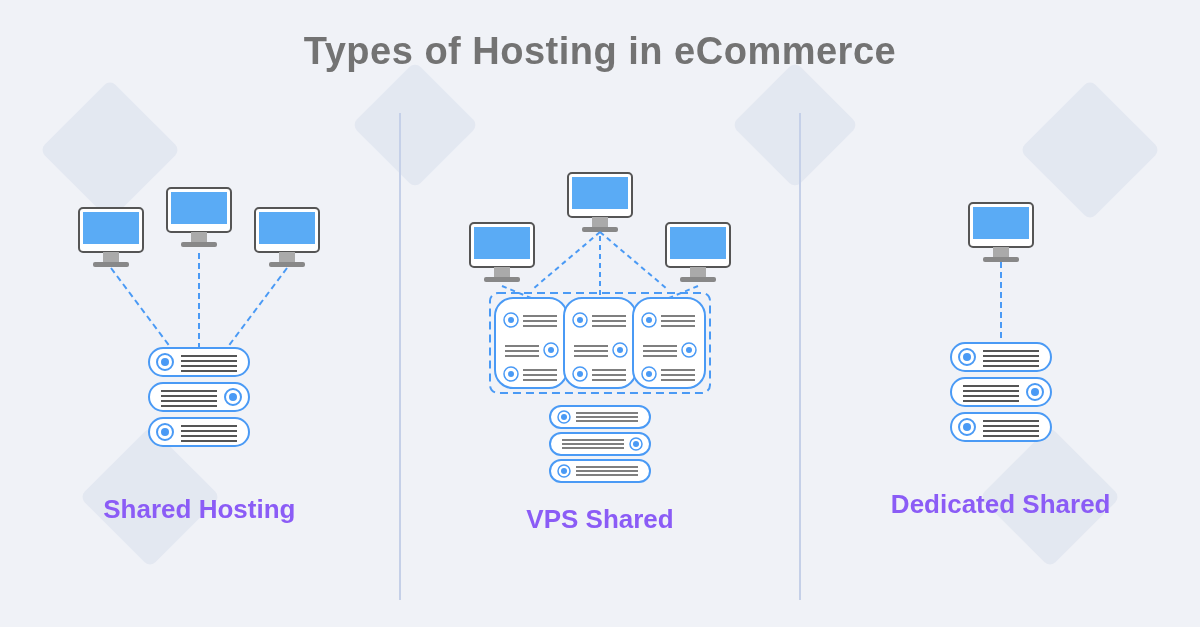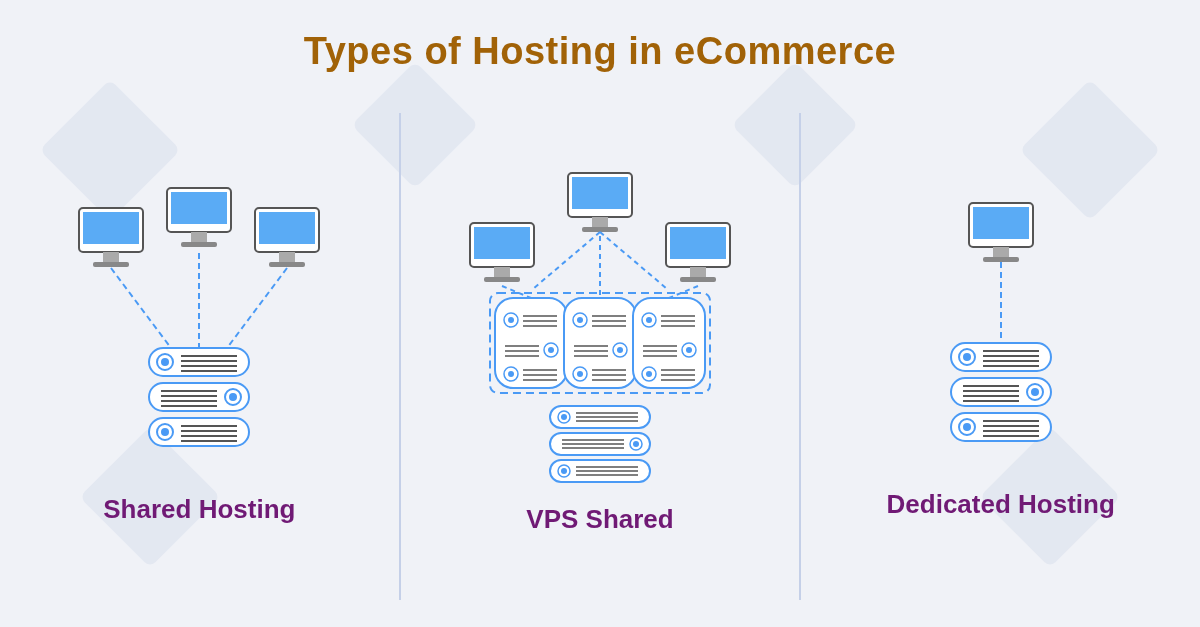--- a/index.html
+++ b/index.html
@@ -26,21 +26,21 @@
     .bg-diamond.d3 { bottom: 80px; left: 100px; width: 100px; height: 100px; }
     .bg-diamond.d4 { top: 80px; right: 360px; width: 90px; height: 90px; }
     .bg-diamond.d5 { top: 100px; right: 60px; width: 100px; height: 100px; }
     .bg-diamond.d6 { bottom: 80px; right: 100px; width: 100px; height: 100px; }
 
     .page-title {
       text-align: center;
       padding: 30px 0 20px;
       font-size: 38px;
       font-weight: 800;
-      color: #a16207;
+      color: #737373;
       letter-spacing: 0.5px;
     }
 
     .content-area {
       display: flex;
       flex-direction: row;
       width: 100%;
       height: calc(100% - 100px);
       position: relative;
     }
@@ -58,21 +58,21 @@
     .divider {
       width: 2px;
       background: #c5d0e8;
       align-self: stretch;
       margin: 20px 0;
     }
 
     .section-label {
       font-size: 26px;
       font-weight: 600;
-      color: #701a75;
+      color: #8b5cf6;
       margin-top: 16px;
       text-align: center;
     }
 
     
     .diagram {
       width: 100%;
       display: flex;
       justify-content: center;
       align-items: center;
@@ -324,16 +324,16 @@
           <rect x="0" y="0" width="100" height="28" rx="14" fill="white" stroke="#4a9af5" stroke-width="2"></rect>
           <circle cx="16" cy="14" r="8" fill="white" stroke="#4a9af5" stroke-width="2"></circle>
           <circle cx="16" cy="14" r="4" fill="#4a9af5"></circle>
           <line x1="32" y1="8" x2="88" y2="8" stroke="#555" stroke-width="2"></line>
           <line x1="32" y1="13" x2="88" y2="13" stroke="#555" stroke-width="2"></line>
           <line x1="32" y1="18" x2="88" y2="18" stroke="#555" stroke-width="2"></line>
           <line x1="32" y1="23" x2="88" y2="23" stroke="#555" stroke-width="2"></line>
         </g>
       </svg>
     </div>
-    <div class="section-label">Dedicated Hosting</div>
+    <div class="section-label">Dedicated Shared</div>
   </div>
 
 </div>
 
 </body></html>

